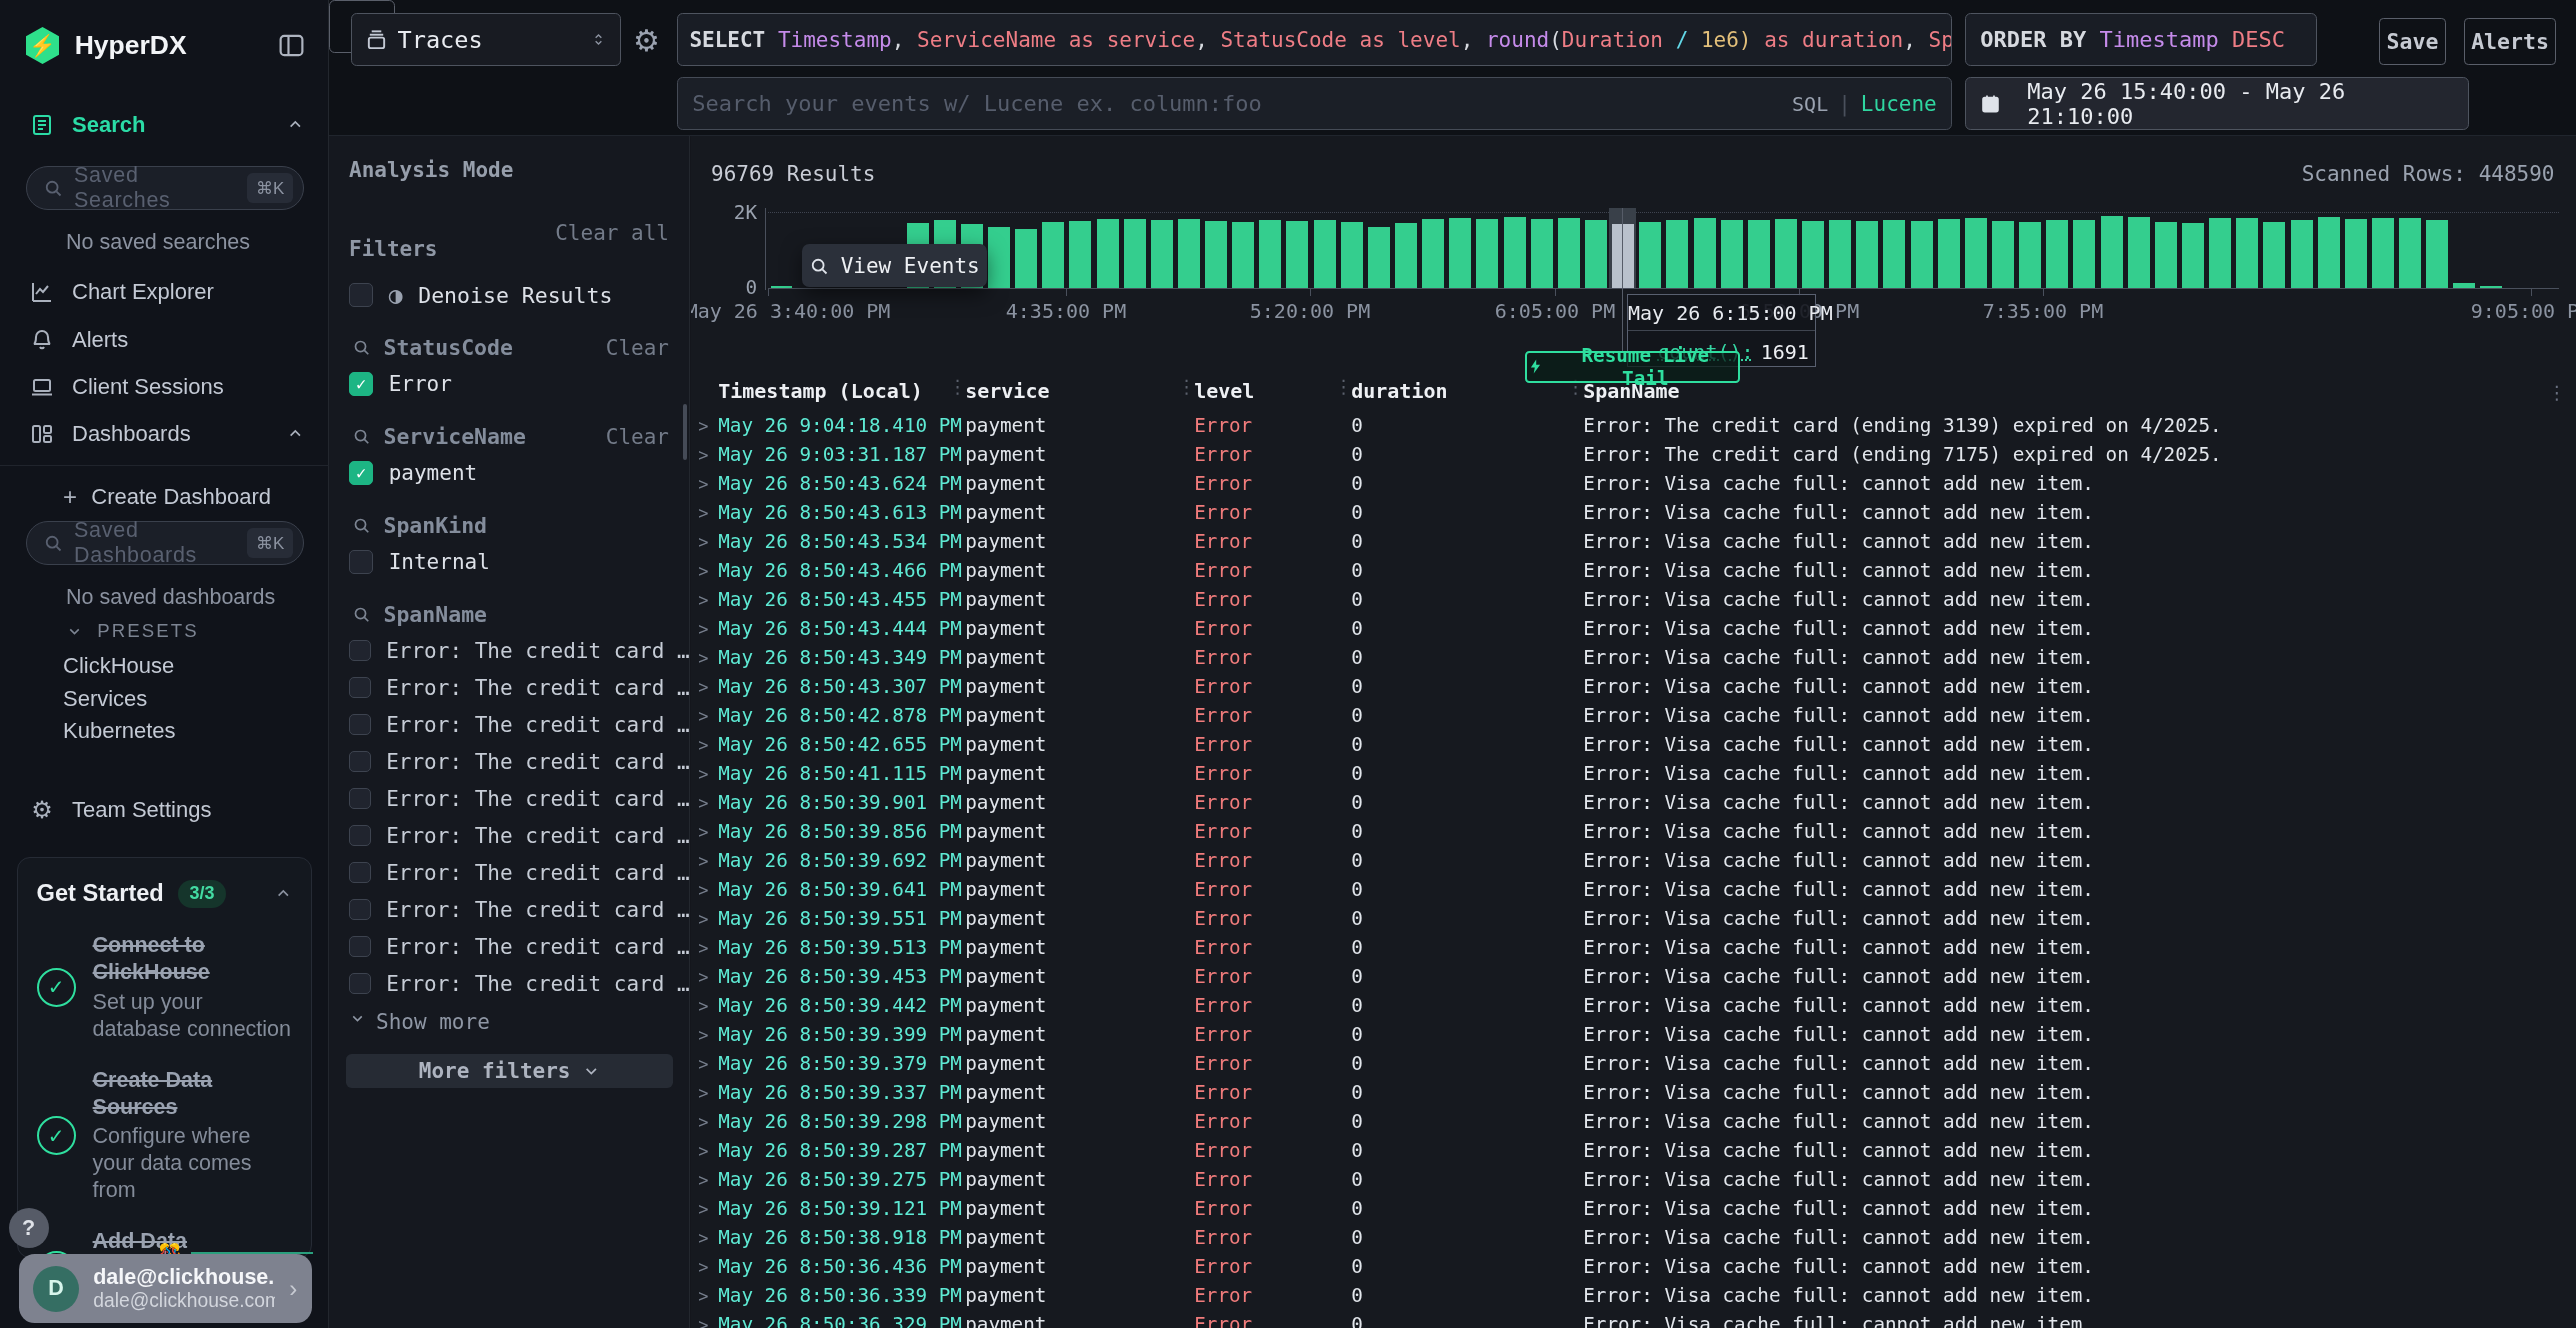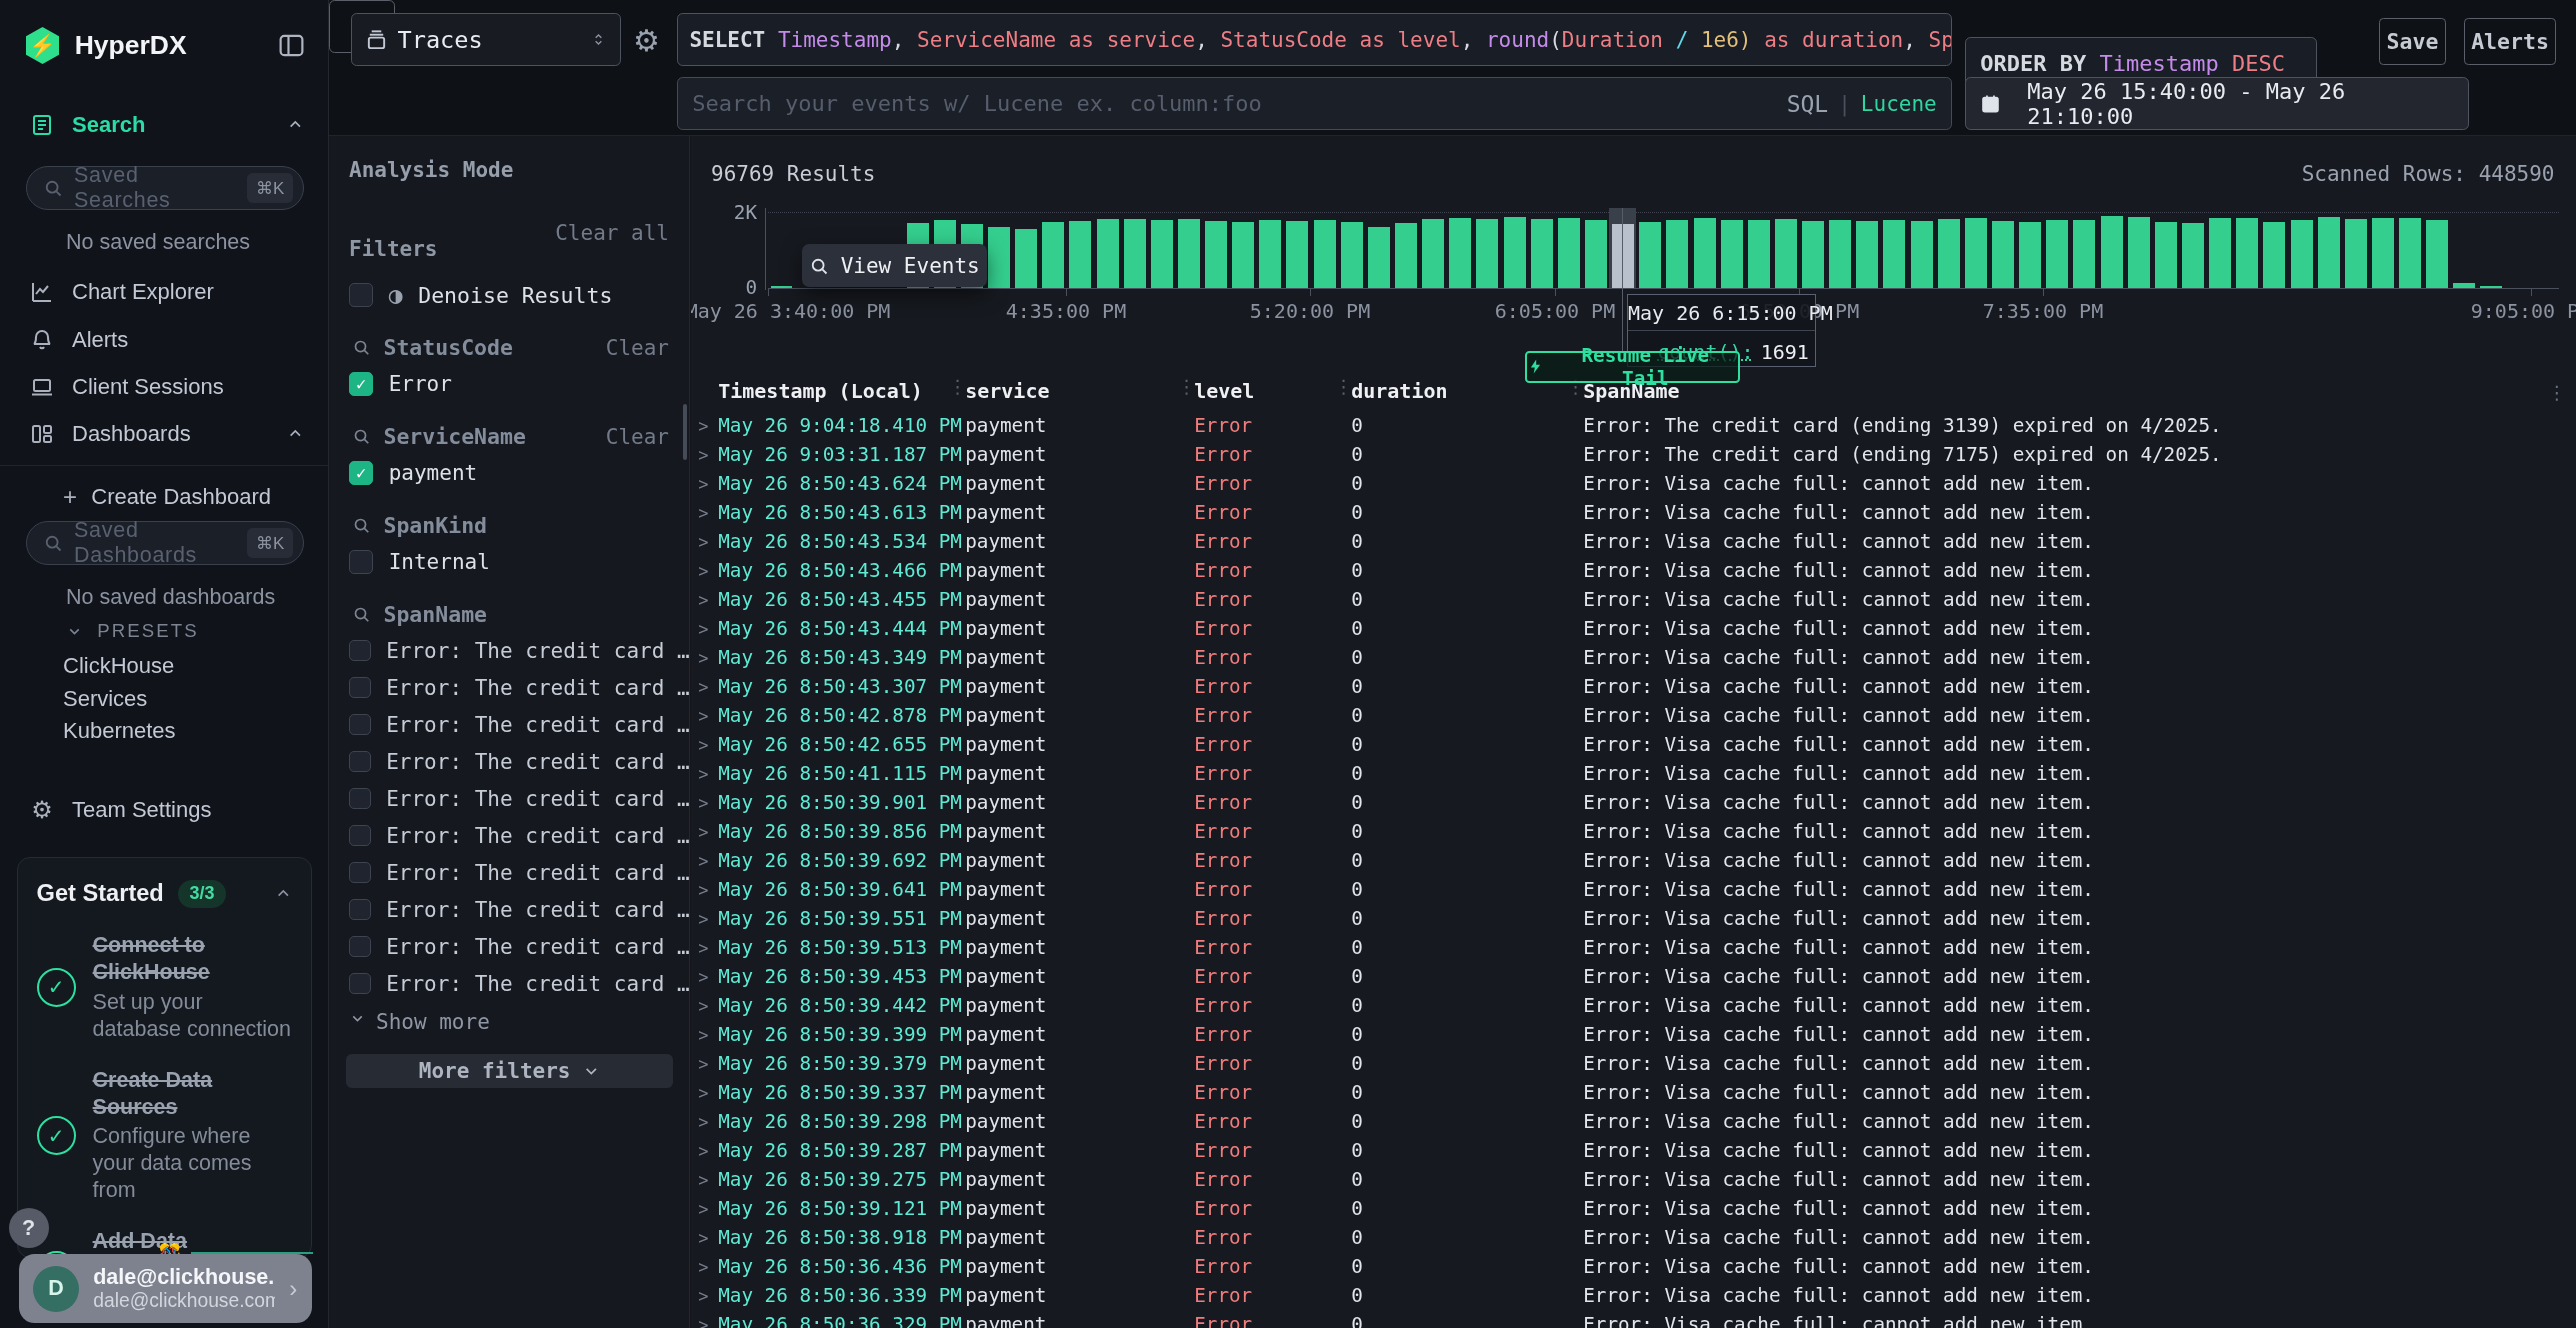--- a/index.html
+++ b/index.html
@@ -14,27 +14,27 @@
   .src-select .lbl { color:#e9ecf1; font-size:23.6px; }
   .icon-btn { position:absolute; display:flex; align-items:center; justify-content:center; color:#9aa2b0; background:none; border:none; }
   .gear-btn { left:299px; top:21.5px; width:37px; height:37px; font-size:30px; }
   .sql-box { left:348px; top:13px; width:1275px; height:53px; padding:0 11.4px; overflow:hidden; white-space:nowrap; font-size:21px; }
   .tk-kw { color:#d6d9df; font-weight:bold; }
   .tk-pur { color:#c58bea; }
   .tk-red { color:#ee7d85; }
   .tk-pl { color:#d6d9df; }
   .tk-cy { color:#62d8e8; }
   .tk-yel { color:#e2bf7a; }
-  .ob-box { left:1636px; top:13px; width:352px; height:53px; padding:0 14.3px; overflow:hidden; white-space:nowrap; font-size:22px;margin-top:24px; }
+  .ob-box { left:1636px; top:13px; width:352px; height:53px; padding:0 14.3px; overflow:hidden; white-space:nowrap; font-size:22px; }
   .tbtn { position:absolute; top:18px; height:47px; background:transparent; border:1.4px solid #5a5f6a; border-radius:4.3px; color:#c6cad2; font-weight:bold; font-size:21.5px; display:flex; align-items:center; justify-content:center; }
   .save-btn { left:2050px; width:67px; }
   .alerts-btn { left:2135px; width:92px; }
   .search-box { left:348px; top:77px; width:1275px; height:53px; padding:0 14.3px; background:#1b1f27; border-color:#454b56; }
   .search-ph { color:#565d6c; font-size:22px; flex:1; }
-  .lang-sql { color:#9aa2b0; font-size:23px; }
+  .lang-sql { color:#9aa2b0; font-size:20px; }
   .lang-div { color:#4a505c; font-size:21px; margin:0 10px; }
   .lang-lucene { color:#2fd6a0; font-size:21px; }
   .date-box { left:1636px; top:77px; width:504px; height:53px; padding:0 14.3px; gap:26px; background:#23262f; border-color:#4e545f; }
   .date-box .dt { color:#e8ebf0; font-size:22px; }
   .play-btn { left:2162px; top:77px; width:66px; height:53px; background:transparent; border:1.4px solid #5a5f6a; border-radius:5.7px; color:#aab0bc; }
 
   
   .sidebar { position:absolute; left:0; top:0; width:329px; height:1328px; background:#10131a; border-right:0.7px solid #23272e; z-index:30; }
   .logo-row { position:absolute; left:26px; top:24px; right:20px; height:43px; display:flex; align-items:center; }
   .logo-hex { width:33px; height:37px; background:#2ee08b; clip-path:polygon(50% 0,100% 25%,100% 75%,50% 100%,0 75%,0 25%); display:flex; align-items:center; justify-content:center; color:#0b0d12; font-size:21.5px; font-weight:bold; }

